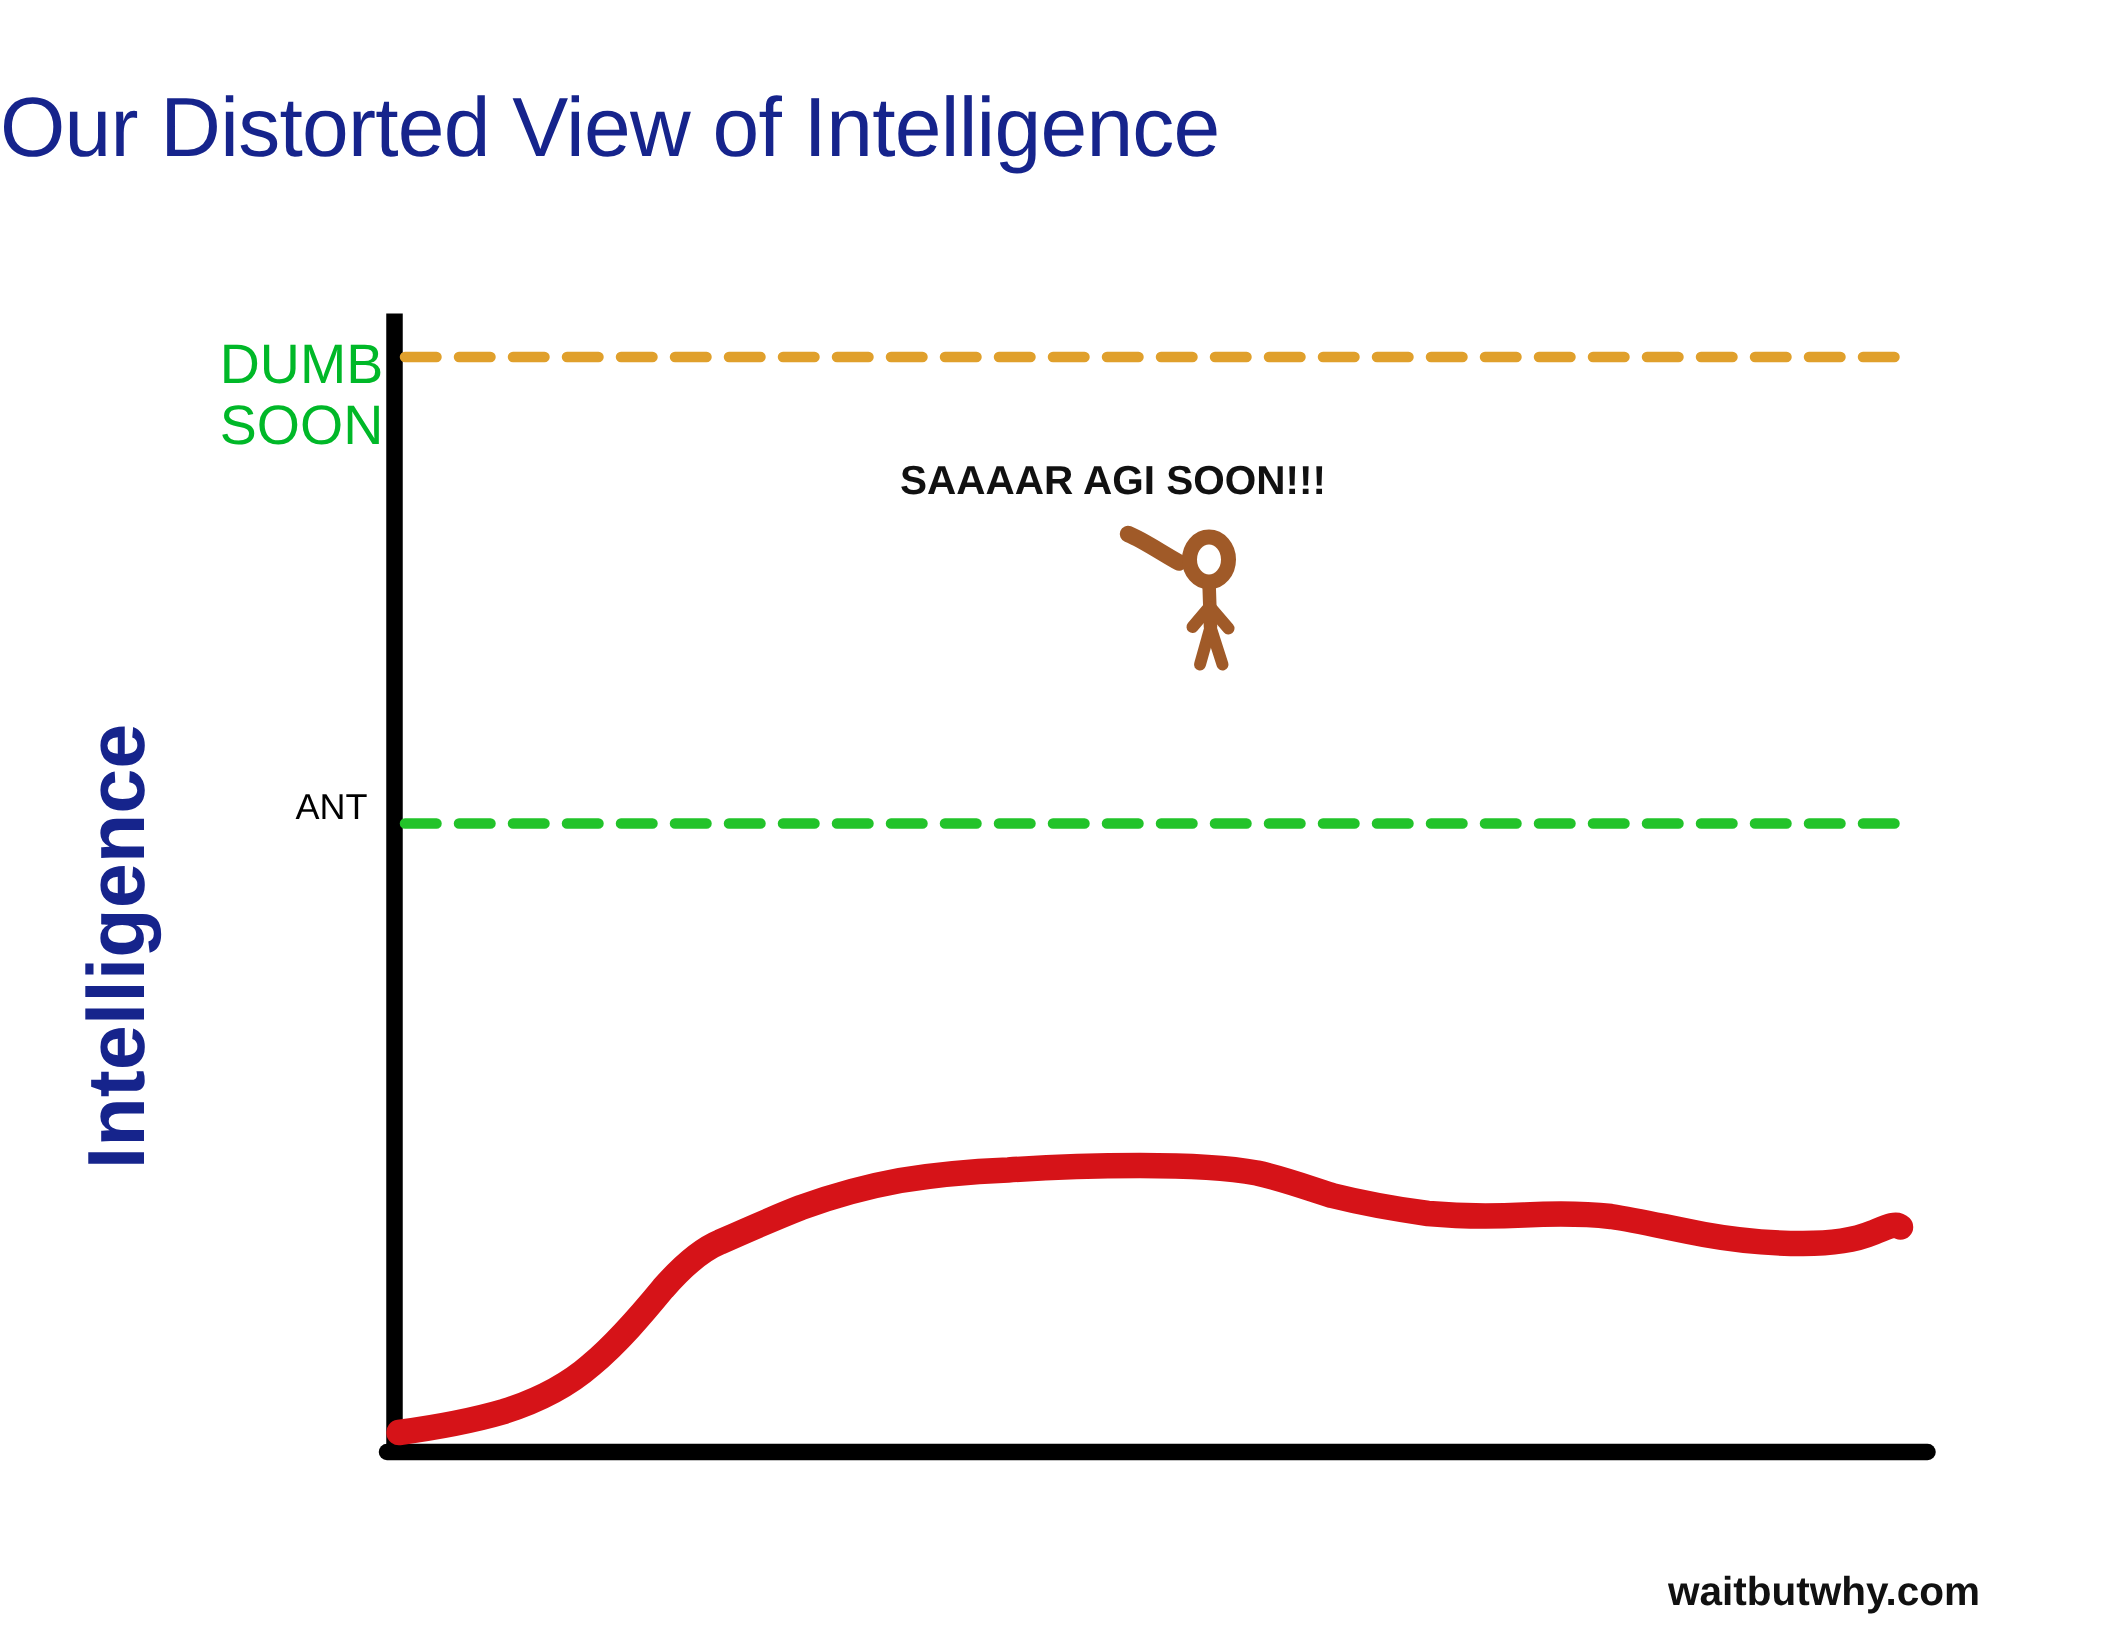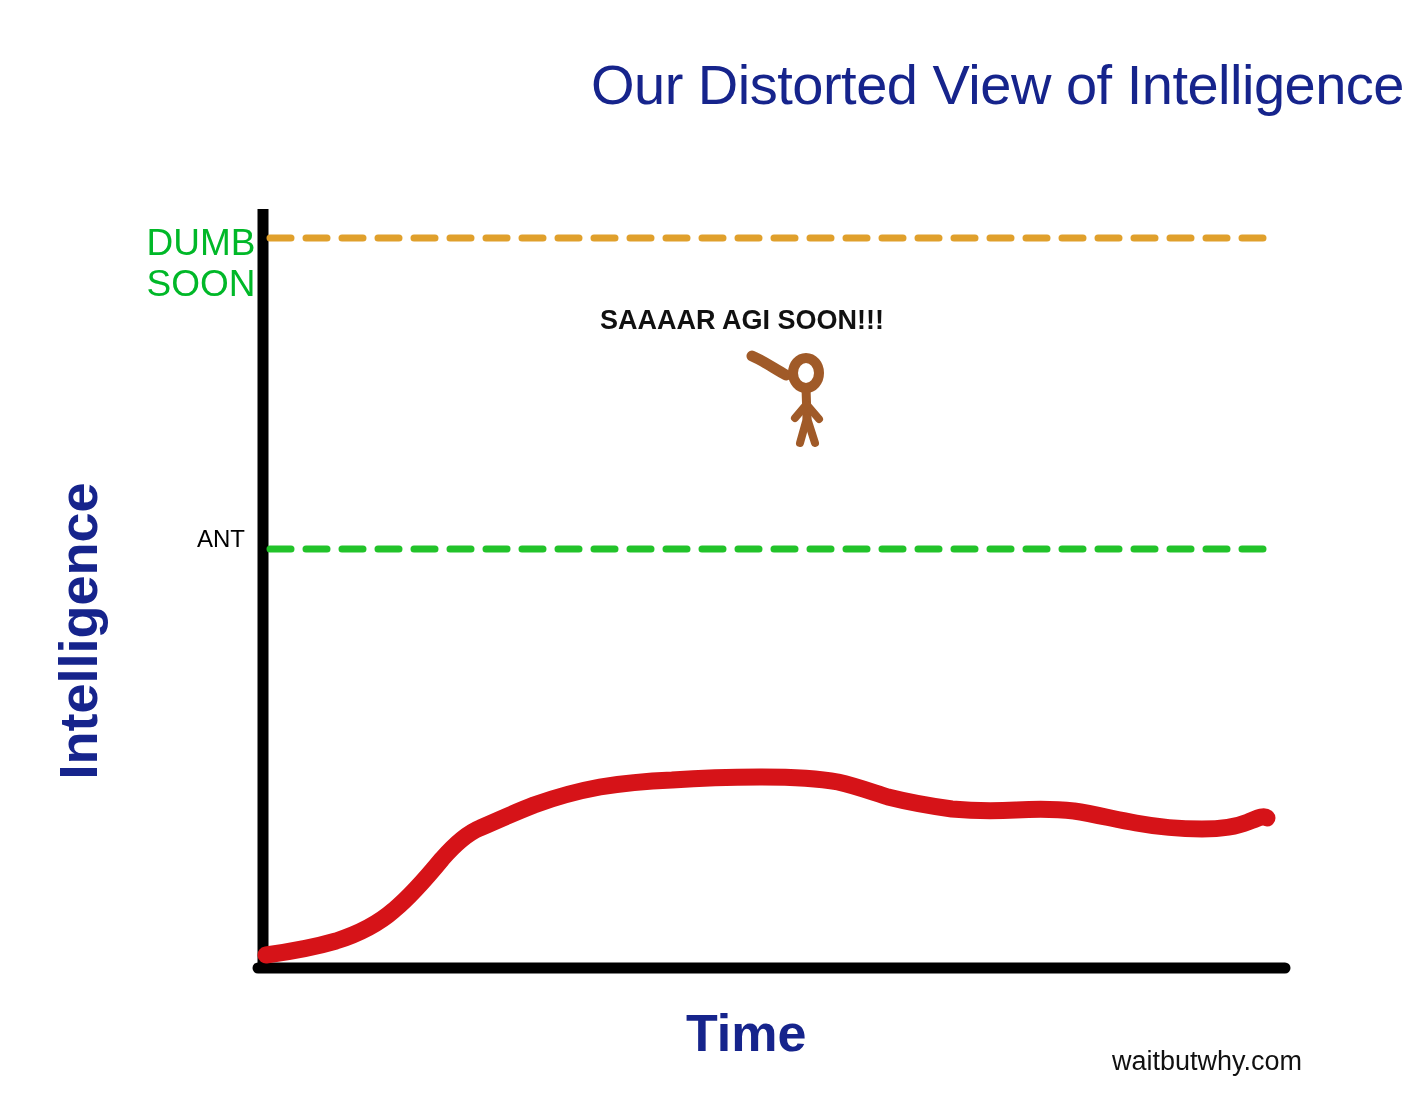--- a/index.html
+++ b/index.html
@@ -24,21 +24,21 @@
     width: 1404px;
     height: 1097px;
   }
 
   
   .chart-title {
     position: absolute;
     left: 0;
     top: 52px;
     width: 1404px;
-    text-align: right;
+    text-align: left;
     font-size: 56px;
     font-weight: 400;
     color: #16248C;
     letter-spacing: -0.5px;
     white-space: nowrap;
   }
 
   
   .y-axis-title {
     position: absolute;
@@ -97,21 +97,21 @@
     color: #111111;
     white-space: nowrap;
   }
 
   
   .watermark {
     position: absolute;
     left: 1112px;
     top: 1046px;
     font-size: 27px;
-    font-weight: normal;
+    font-weight: bold;
     color: #111111;
     white-space: nowrap;
   }
 </style>
 </head>
 <body>
 
 <div id="canvas">
 
   <svg id="chart-svg" viewBox="0 0 1404 1097" xmlns="http://www.w3.org/2000/svg">
@@ -155,21 +155,20 @@
 
     <line x1="807" y1="418" x2="800" y2="443" stroke="#A05A28" stroke-width="8" stroke-linecap="round"></line>
 
     <line x1="807" y1="418" x2="815" y2="443" stroke="#A05A28" stroke-width="8" stroke-linecap="round"></line>
   </svg>
 
   <div class="chart-title">Our Distorted View of Intelligence</div>
 
   <div class="y-axis-title">Intelligence</div>
 
-  <div class="x-axis-title">Time</div>
 
   <div class="level-label-dumb">
     <div>DUMB</div>
     <div>SOON</div>
   </div>
 
   <div class="level-label-ant">ANT</div>
 
   <div class="annotation-text">SAAAAR AGI SOON!!!</div>
 

